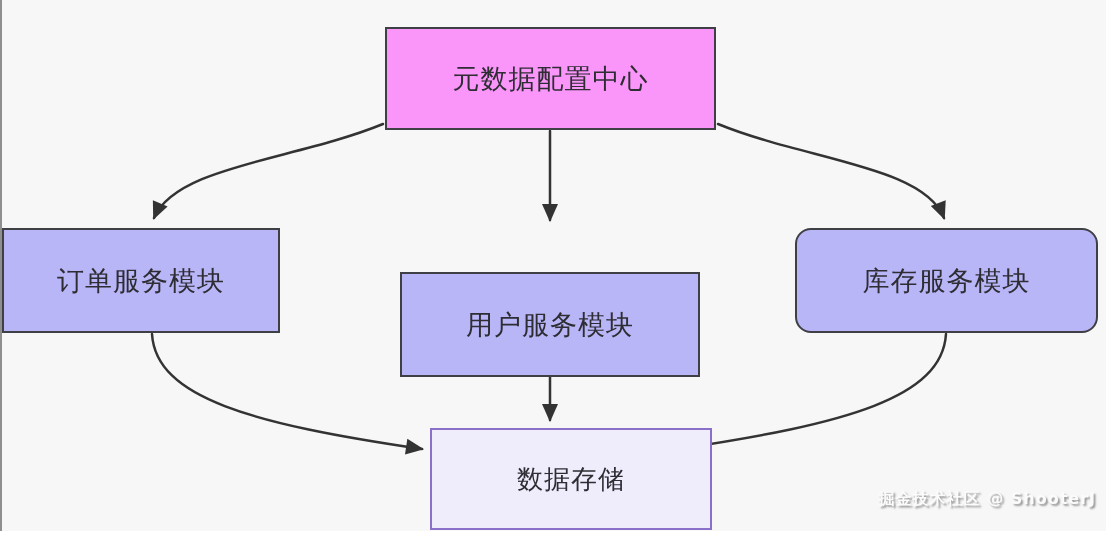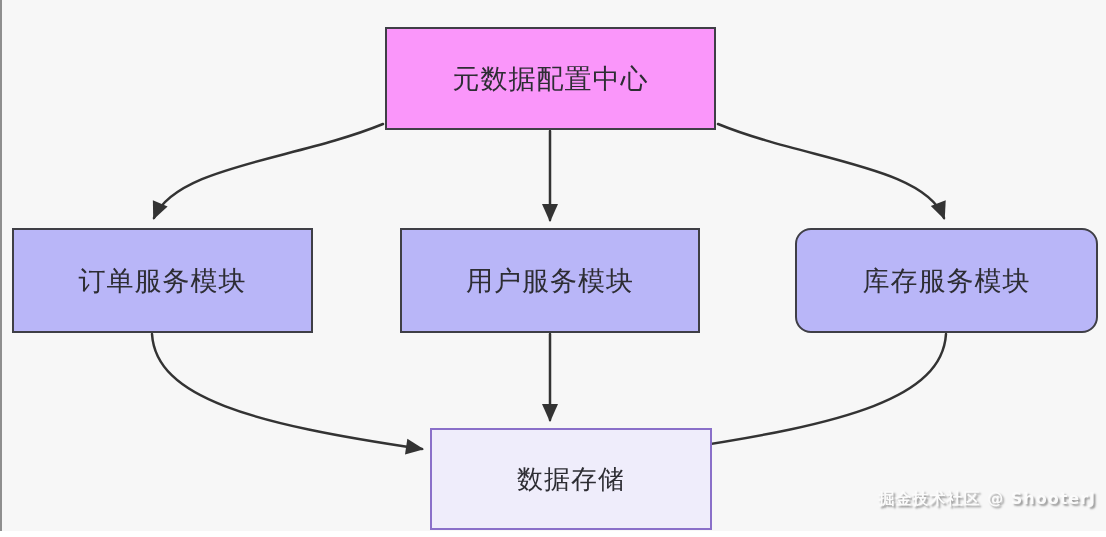--- a/index.html
+++ b/index.html
@@ -64,22 +64,22 @@
     width: 331px; height: 103px;
     background: var(--metadata-center-fill);
     border: 2px solid var(--node-border);
   }
   .node.service {
     top: 228px;
     height: 105px;
     background: var(--service-fill);
     border: 2px solid var(--node-border);
   }
-  .node.service.order     { left: 12px;   width: 301px; }
-  .node.service.user      { left: 400px; width: 300px; }
+  .node.service.order     { left: 2px;   width: 278px; }
+  .node.service.user      { left: 400px; width: 300px; margin-top: 44px; }
   .node.service.inventory { left: 795px; width: 303px; border-radius: 16px; }
   .node.storage {
     left: 430px; top: 428px;
     width: 282px; height: 102px;
     background: var(--storage-fill);
     border: 2px solid var(--storage-border);
     font-size: 26px;
   }
   .watermark {
     position: absolute;

